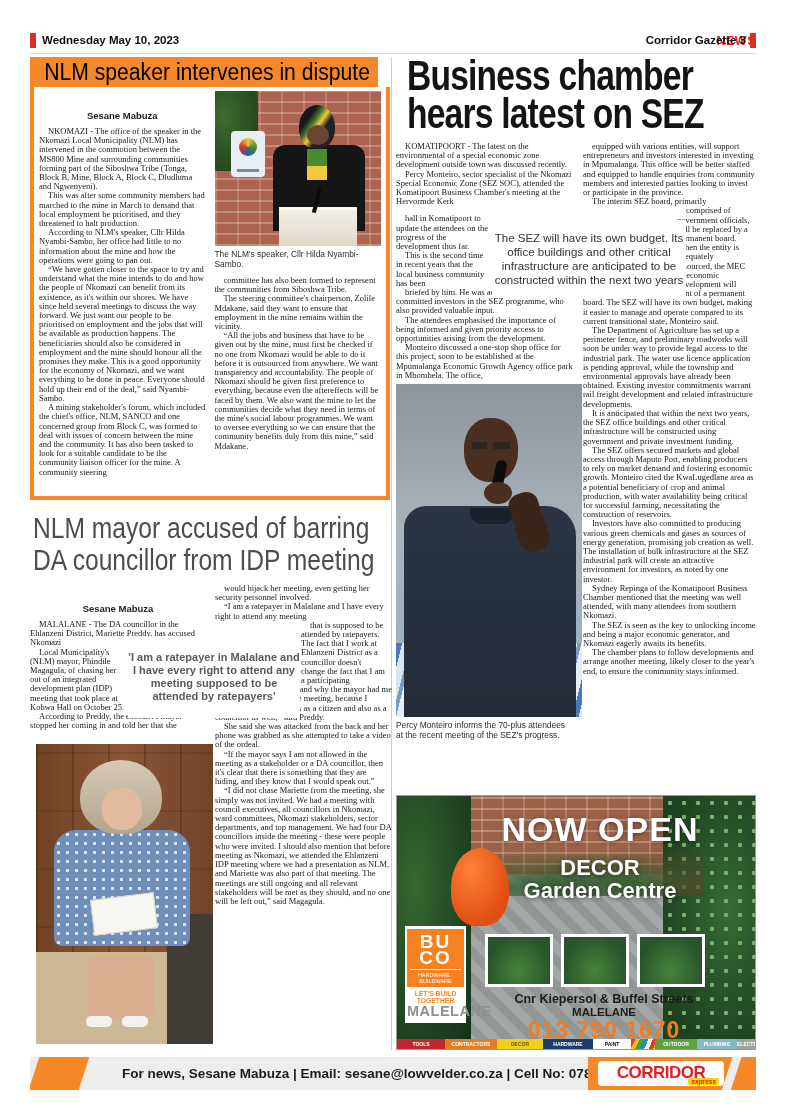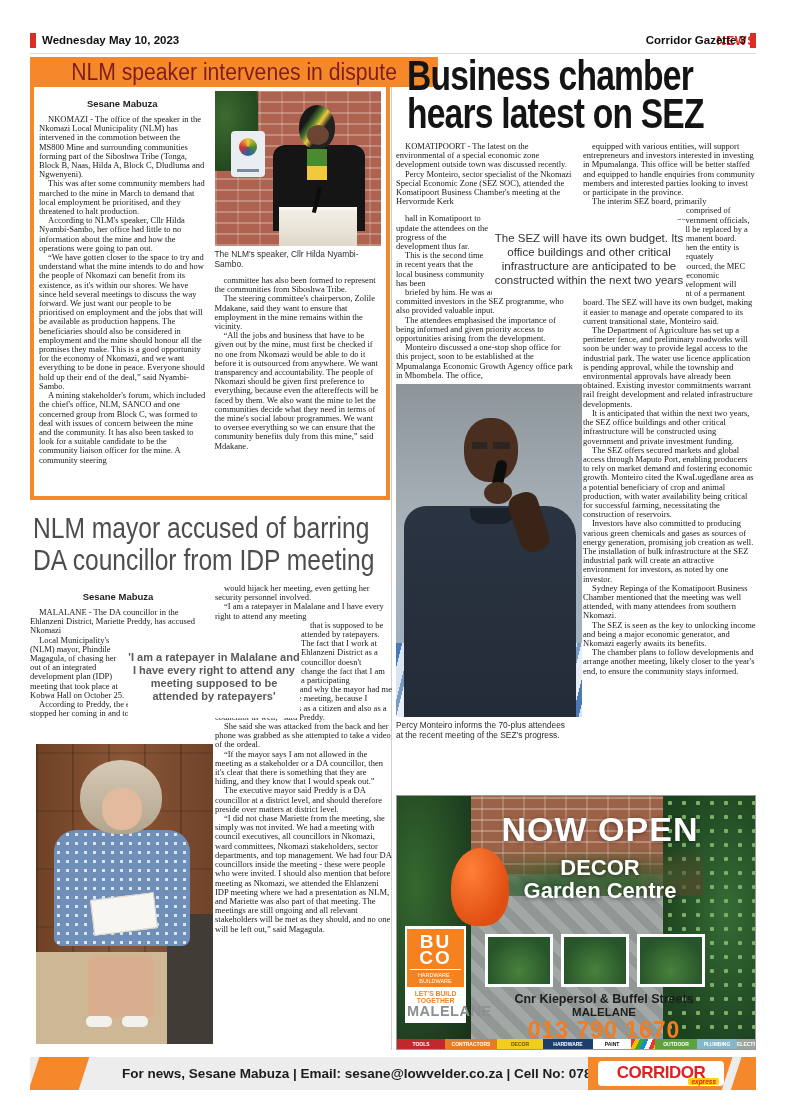--- a/index.html
+++ b/index.html
@@ -12,29 +12,29 @@
   .hdr .tick{position:absolute;width:6px;height:15px;background:#d93025;top:0;}
   .hdr .tick.l{left:0}.hdr .tick.r{right:0}
   .hdr .date{position:absolute;left:12px;top:1px;}
   .hdr .sec{position:absolute;left:0;right:0;text-align:right;top:1px;color:#e8251f;font-size:12.5px;letter-spacing:.5px;}
   .hdr .ed{position:absolute;right:10px;top:1px;}
   .hdr-rule{position:absolute;left:30px;top:53px;width:726px;height:1px;background:#dadada;}
   .vrule{position:absolute;left:391px;top:57px;width:1px;height:993px;background:#cfcfcf;}
 
   
   .byline{font-family:"Liberation Sans",sans-serif;font-weight:bold;font-size:9.5px;
-          text-align:center;margin:7px 0 6px;color:#1e1e1e;}
+          text-align:center;margin:19px 0 6px;color:#1e1e1e;}
   .body-text p{margin:0;text-indent:9px;font-size:8.5px;line-height:9.2px;color:#181818;}
   .caption{font-family:"Liberation Sans",sans-serif;font-size:8.4px;line-height:10px;color:#2d2d2d;margin:3px 0 7px;}
   .cols{display:flex;gap:9px;}
   .col{flex:1;min-width:0;}
 
   
-  .a1-hl{position:absolute;left:30px;top:57px;width:408px;height:30px;background:#f6882c;
-         color:#7f1d1d;font-family:"Liberation Sans",sans-serif;font-size:23px;line-height:30px;
+  .a1-hl{position:absolute;left:30px;top:57px;width:348px;height:30px;background:#f6882c;
+         color:#000000;font-family:"Liberation Sans",sans-serif;font-size:23px;line-height:30px;
          text-align:center;white-space:nowrap;overflow:hidden;}
   .a1-hl span{display:inline-block;transform:scaleX(.92);}
   .a1-box{position:absolute;left:30px;top:87px;width:360px;height:413px;box-sizing:border-box;
           border:4px solid #f6882c;border-top:none;padding:4px 5px 0;overflow:hidden;}
   .photo1{position:relative;width:100%;height:155px;overflow:hidden;
           background:#ad6350;}
   .photo1 .bricks{position:absolute;inset:0;background:
       repeating-linear-gradient(0deg, rgba(235,215,205,.35) 0 2px, transparent 2px 11px),
       repeating-linear-gradient(90deg, rgba(235,215,205,.22) 0 2px, transparent 2px 22px);}
   .photo1 .foliage{position:absolute;left:-12px;top:-10px;width:55px;height:90px;
@@ -188,21 +188,21 @@
   <div class="vrule"></div>
 
   <div class="a1-hl">
     <span>NLM speaker intervenes in dispute</span>
   </div>
   <div class="a1-box">
     <div class="cols">
       <div class="col body-text">
         <div class="byline">Sesane Mabuza</div>
         <div>
-            <p>NKOMAZI - The office of the speaker in the Nkomazi Local Municipality (NLM) has intervened in the commotion between the MS800 Mine and surrounding communities forming part of the Siboshwa Tribe (Tonga, Block B, Naas, Hilda A, Block C, Dludluma and Ngwenyeni).</p>
+            <p>NKOMAZI - The office of the speaker in the Nkomazi Local Municipality (NLM) has intervened in the commotion between the MS800 Mine and surrounding communities forming part of the Siboshwa Tribe (Tonga, Block B, Mine, Block A, Block C, Dludluma and Ngwenyeni).</p>
             <p>This was after some community members had marched to the mine in March to demand that local employment be prioritised, and they threatened to halt production.</p>
             <p>According to NLM's speaker, Cllr Hilda Nyambi-Sambo, her office had little to no information about the mine and how the operations were going to pan out.</p>
             <p>“We have gotten closer to the space to try and understand what the mine intends to do and how the people of Nkomazi can benefit from its existence, as it's within our shores. We have since held several meetings to discuss the way forward. We just want our people to be prioritised on employment and the jobs that will be available as production happens. The beneficiaries should also be considered in employment and the mine should honour all the promises they make. This is a good opportunity for the economy of Nkomazi, and we want everything to be done in peace. Everyone should hold up their end of the deal,” said Nyambi-Sambo.</p>
             <p>A mining stakeholder's forum, which included the chief's office, NLM, SANCO and one concerned group from Block C, was formed to deal with issues of concern between the mine and the community. It has also been tasked to look for a suitable candidate to be the community liaison officer for the mine. A community steering</p>
           </div>
       </div>
       <div class="col">
         <div class="photo1">
           <div class="bricks"></div>
           <div class="foliage"></div>
@@ -251,21 +251,20 @@
             <p>would hijack her meeting, even getting her security personnel involved.</p>
             <p>“I am a ratepayer in Malalane and I have every right to attend any meeting</p>
           </div>
         <div class="n-right">
             <p>that is supposed to be attended by ratepayers. The fact that I work at Ehlanzeni District as a councillor doesn't change the fact that I am a participating</p>
           </div>
         <div>
             <p>citizen. I don't understand why the mayor had me barred from attending the meeting, because I wanted to raise my views as a citizen and also as a councillor as well,” said Preddy.</p>
             <p>She said she was attacked from the back and her phone was grabbed as she attempted to take a video of the ordeal.</p>
             <p>“If the mayor says I am not allowed in the meeting as a stakeholder or a DA councillor, then it's clear that there is something that they are hiding, and they know that I would speak out.”</p>
-            <p>The executive mayor said Preddy is a DA councillor at a district level, and should therefore preside over matters at district level.</p>
             <p>“I did not chase Mariette from the meeting, she simply was not invited. We had a meeting with council executives, all councillors in Nkomazi, ward committees, Nkomazi stakeholders, sector departments, and top management. We had four DA councillors inside the meeting - these were people who were invited. I should also mention that before meeting as Nkomazi, we attended the Ehlanzeni IDP meeting where we had a presentation as NLM, and Mariette was also part of that meeting. The meetings are still ongoing and all relevant stakeholders will be met as they should, and no one will be left out,” said Magagula.</p>
           </div>
       </div>
     </div>
     <div class="a3-quote">
       <span>'I am a ratepayer in Malalane and I have every right to attend any meeting supposed to be attended by ratepayers'</span>
     </div>
     <div class="photo3">
       <div class="wood"></div>
       <div class="floor"></div>

